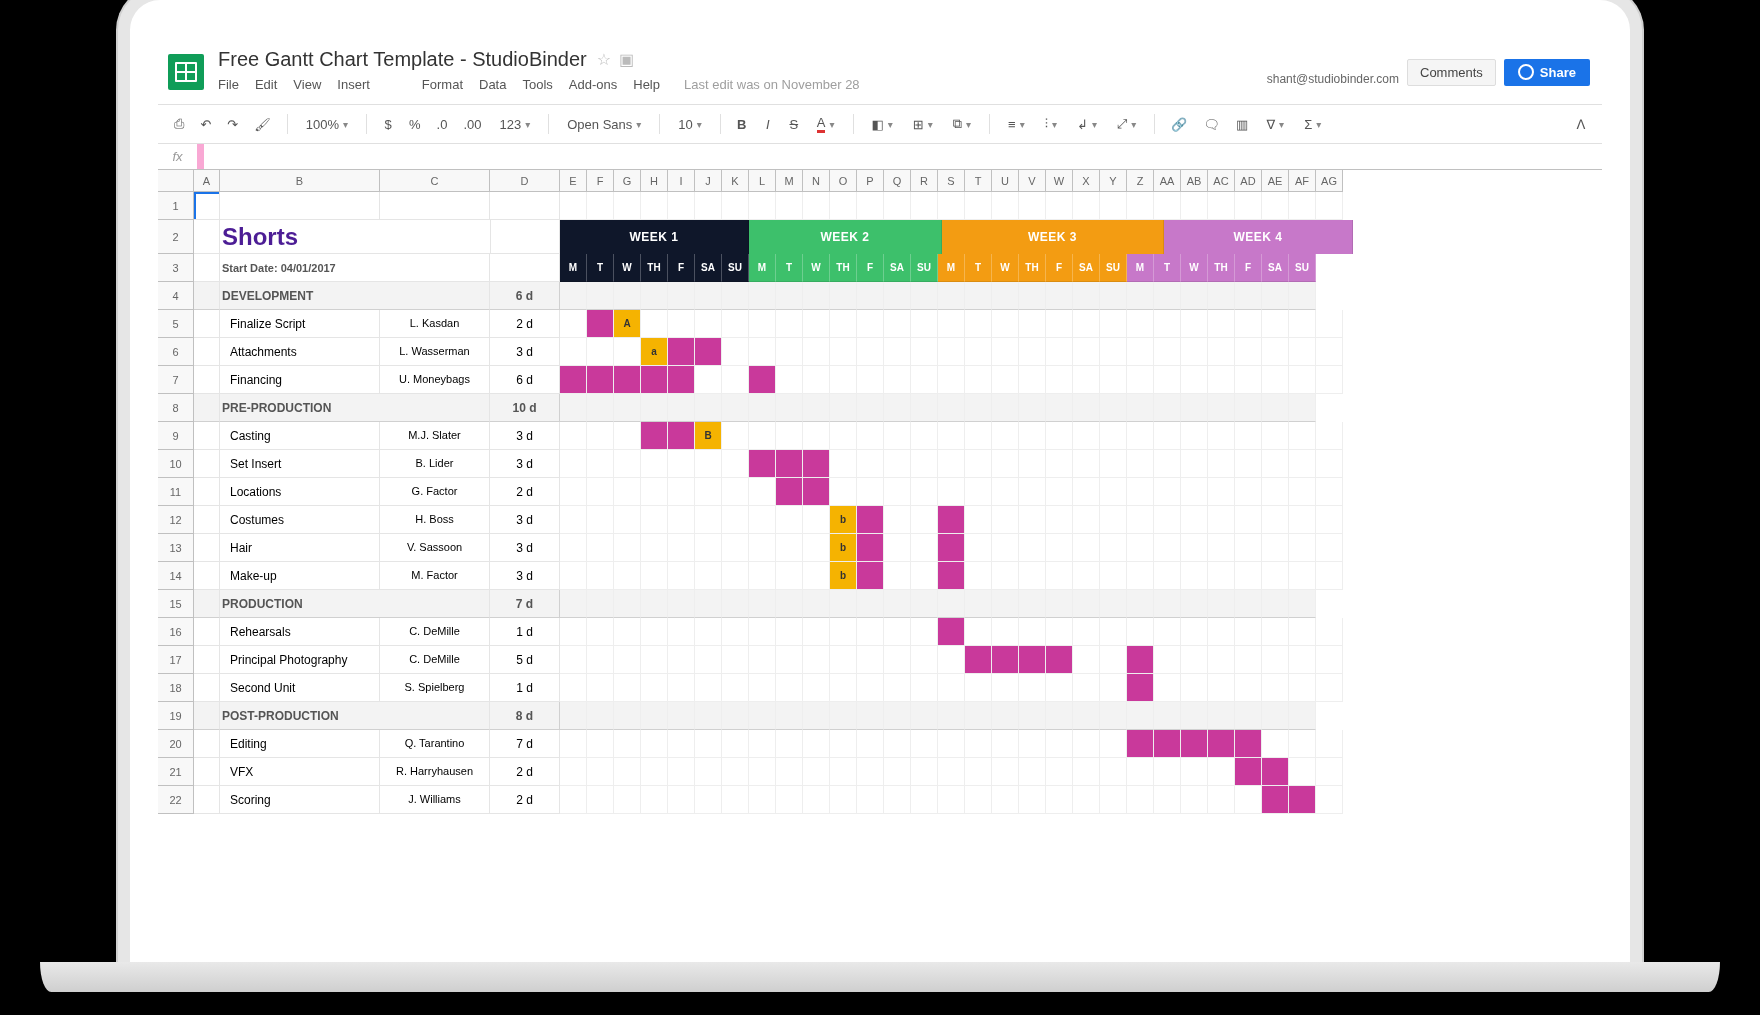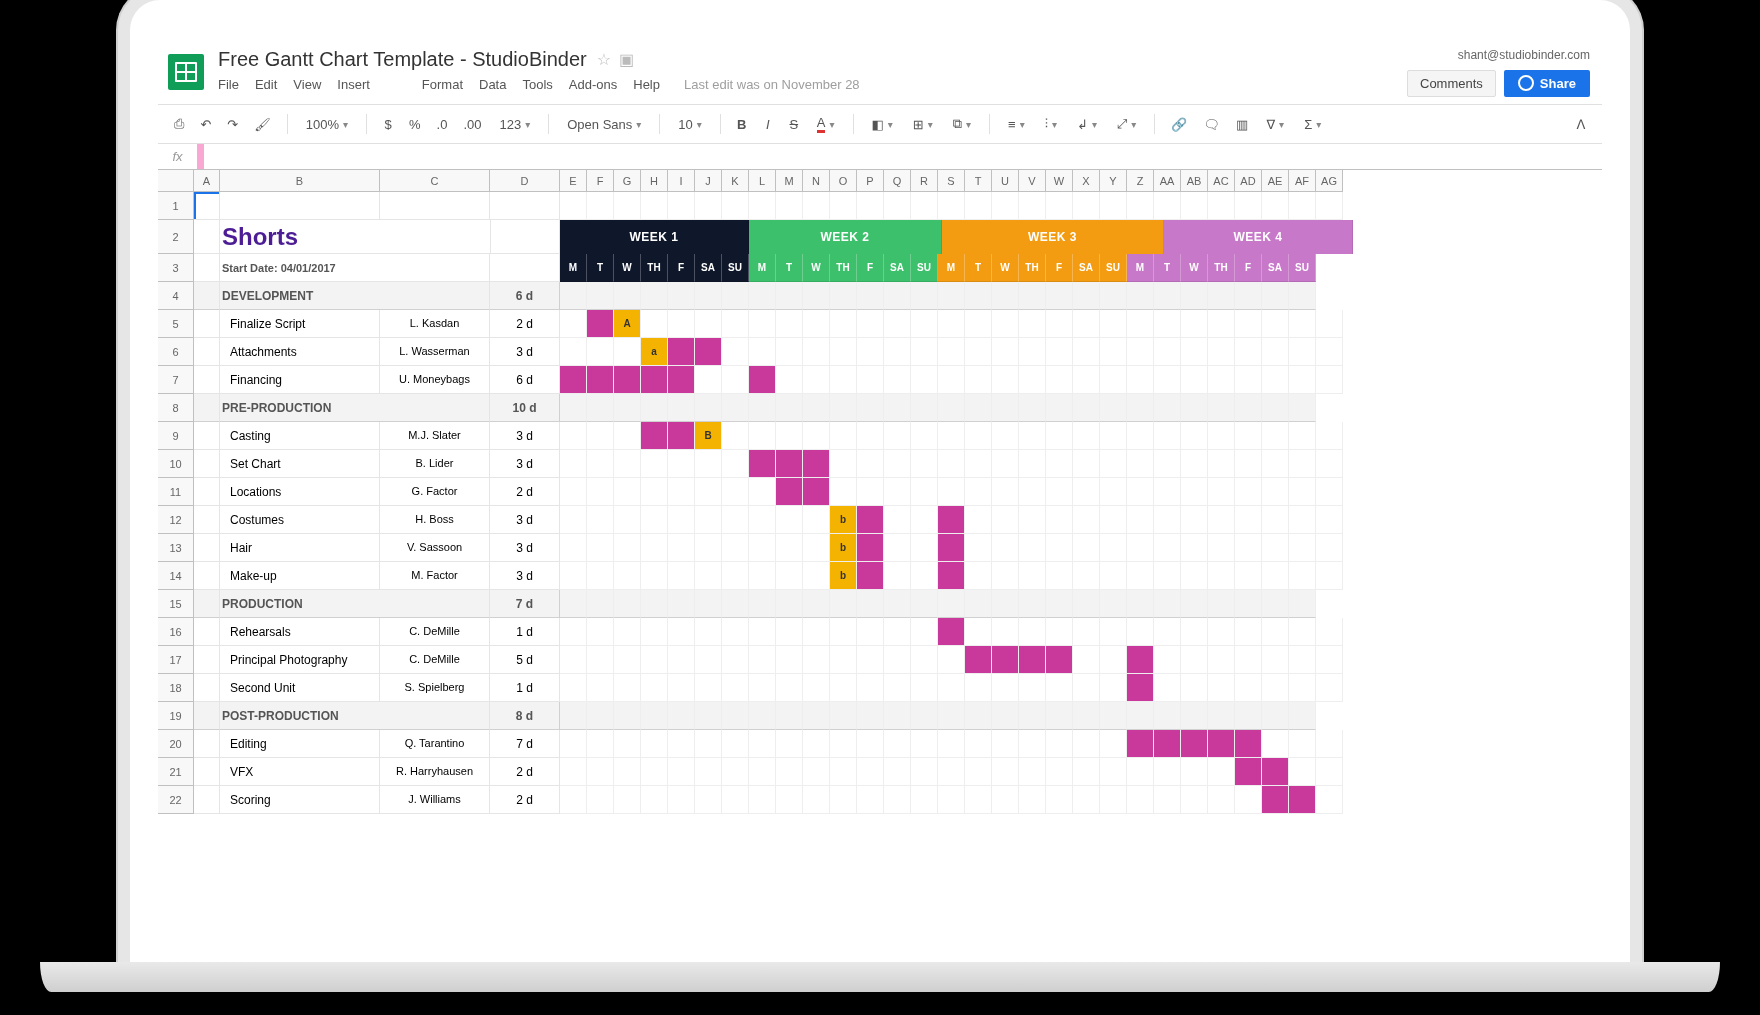--- a/index.html
+++ b/index.html
@@ -45,21 +45,21 @@
     display:flex;align-items:center;justify-content:center;border-radius:2px;flex:none;
   }
   .sheets-icon::after{content:"";display:block;width:18px;height:16px;border:2px solid #fff;border-radius:1px;
     background:linear-gradient(#fff,#fff) center/100% 2px no-repeat,
                linear-gradient(#fff,#fff) center/2px 100% no-repeat;}
   .title-area{flex:1;min-width:0;}
   .doc-title{font-size:20px;color:#333;display:flex;align-items:center;gap:10px;}
   .title-icons{color:#bbb;font-size:16px;display:flex;gap:8px;}
   .menubar{display:flex;gap:16px;font-size:13px;color:#555;margin-top:6px;align-items:center;}
   .menubar .status{color:#9e9e9e;margin-left:8px;}
-  .account-area{display:flex;flex-direction:column;align-items:flex-end;gap:8px;padding-top:4px;}
+  .account-area{display:flex;align-items:flex-end;gap:8px;padding-top:4px;}
   .account-email{font-size:12px;color:#666;}
   .header-buttons{display:flex;gap:8px;}
   .btn-comments{font-size:13px;color:#444;background:#f5f5f5;border:1px solid #ddd;border-radius:2px;padding:5px 12px;cursor:pointer;}
   .btn-share{font-size:13px;font-weight:bold;color:#fff;background:#1a73e8;border-radius:2px;padding:5px 14px;cursor:pointer;display:flex;gap:6px;align-items:center;}
   .btn-share::before{content:"";width:12px;height:12px;border:2px solid #fff;border-radius:50%;}
 
   
   .toolbar{display:flex;align-items:center;gap:4px;padding:6px 10px;border-top:1px solid #e0e0e0;border-bottom:1px solid #e0e0e0;font-size:13px;color:#555;height:40px;margin-top:10px;}
   .tb-btn{padding:4px 6px;border-radius:2px;cursor:pointer;display:flex;align-items:center;justify-content:center;min-width:22px;height:24px;}
   .tb-sep{width:1px;height:20px;background:#e0e0e0;margin:0 6px;}
@@ -548,21 +548,21 @@
               <div class="cell gantt-cell w-day"></div>
               <div class="cell gantt-cell w-day"></div>
               <div class="cell gantt-cell w-day"></div>
               <div class="cell gantt-cell w-day"></div>
               <div class="cell gantt-cell w-day"></div>
               <div class="cell gantt-cell w-day"></div>
               <div class="cell gantt-cell w-day"></div>
             </div>
             <div class="row">
               <div class="cell w-a"></div>
-              <div class="cell w-b" style="padding-left:10px;">Set Chart</div>
+              <div class="cell w-b" style="padding-left:10px;">Set Insert</div>
               <div class="cell w-c personcell">B. Lider</div>
               <div class="cell w-d colD">3 d</div>
               <div class="cell gantt-cell w-day"></div>
               <div class="cell gantt-cell w-day"></div>
               <div class="cell gantt-cell w-day"></div>
               <div class="cell gantt-cell w-day"></div>
               <div class="cell gantt-cell w-day"></div>
               <div class="cell gantt-cell w-day"></div>
               <div class="cell gantt-cell w-day"></div>
               <div class="cell gantt-cell w-day gantt-pink"></div>

